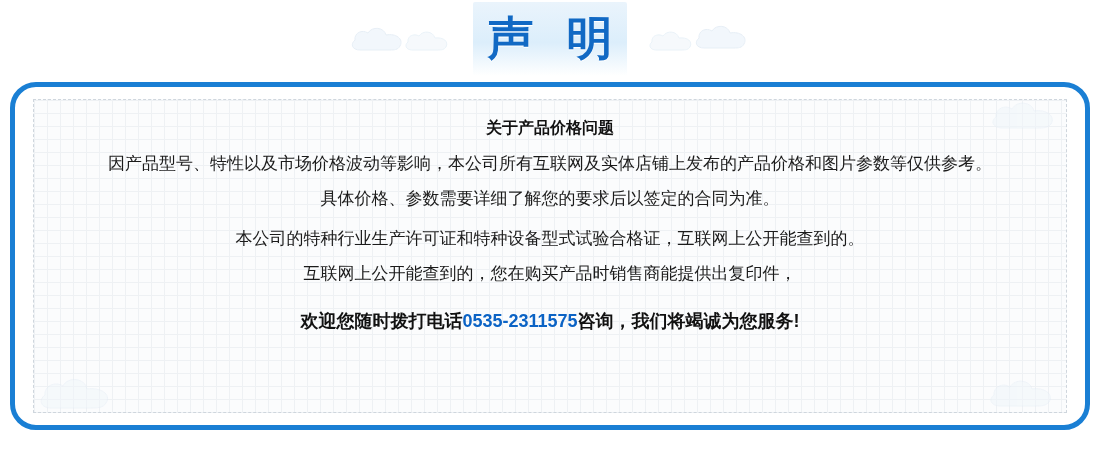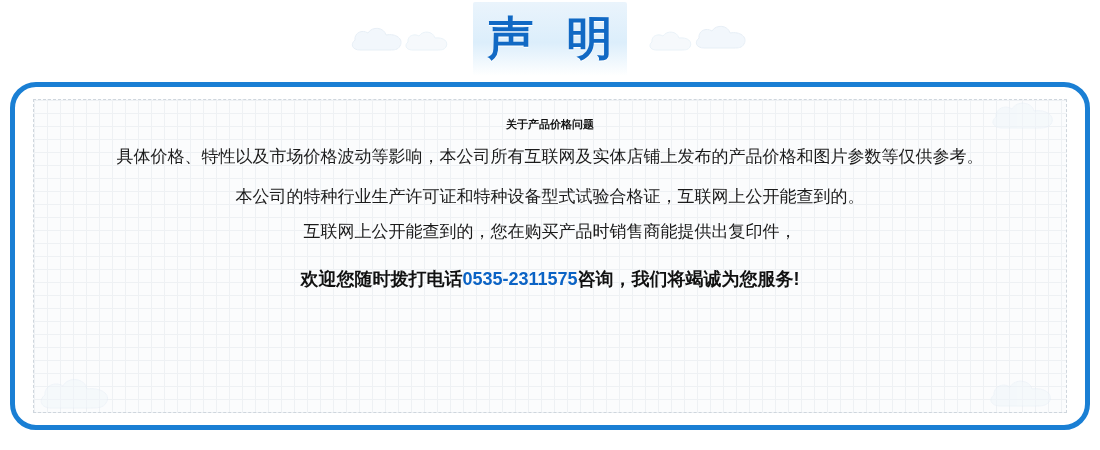--- a/index.html
+++ b/index.html
@@ -89,21 +89,21 @@
   .stmt-line {
     text-align: center;
     color: #1b1b1b;
     font-size: 17px;
     line-height: 1.5;
     margin: 0 0 9px 0;
     font-family: "Liberation Sans", sans-serif;
   }
   .stmt-heading {
     font-weight: bold;
-    font-size: 11px;
+    font-size: 16px;
     margin-bottom: 11px;
     color: #121212;
   }
   .stmt-spacer { height: 6px; }
   .stmt-contact {
     margin-top: 22px;
     font-weight: bold;
     font-size: 18px;
     color: #111111;
   }
@@ -160,21 +160,22 @@
           <path d="M13 32 C3 32 0 24 7 19 C6 10 17 5 25 10 C30 0 47 2 49 13 C62 11 74 18 68 27 C65 32 59 32 53 32 Z" fill="#eff5fa" stroke="#e3ecf4" stroke-width="1"></path>
         </svg>
       </span>
       <span class="cloud" style="right:8px; bottom:4px;">
         <svg width="70" height="30" viewBox="0 0 70 30">
           <path d="M12 28 C3 28 0 21 6 17 C5 9 15 4 22 9 C27 0 42 2 44 11 C56 9 66 16 61 24 C58 28 53 28 48 28 Z" fill="#eff5fa" stroke="#e3ecf4" stroke-width="1"></path>
         </svg>
       </span>
 
       <p class="stmt-line stmt-heading">关于产品价格问题</p>
-      <p class="stmt-line">具体价格、特性以及市场价格波动等影响，本公司所有互联网及实体店铺上发布的产品价格和图片参数等仅供参考。</p>
+      <p class="stmt-line">因产品型号、特性以及市场价格波动等影响，本公司所有互联网及实体店铺上发布的产品价格和图片参数等仅供参考。</p>
+      <p class="stmt-line">具体价格、参数需要详细了解您的要求后以签定的合同为准。</p>
 
       <div class="stmt-spacer"></div>
 
       <p class="stmt-line">本公司的特种行业生产许可证和特种设备型式试验合格证，互联网上公开能查到的。</p>
       <p class="stmt-line">互联网上公开能查到的，您在购买产品时销售商能提供出复印件，</p>
 
       <p class="stmt-line stmt-contact"><span>欢迎您随时拨打电话</span><span class="phone">0535-2311575</span><span>咨询，我们将竭诚为您服务!</span></p>
 
     </div>
   </div>

